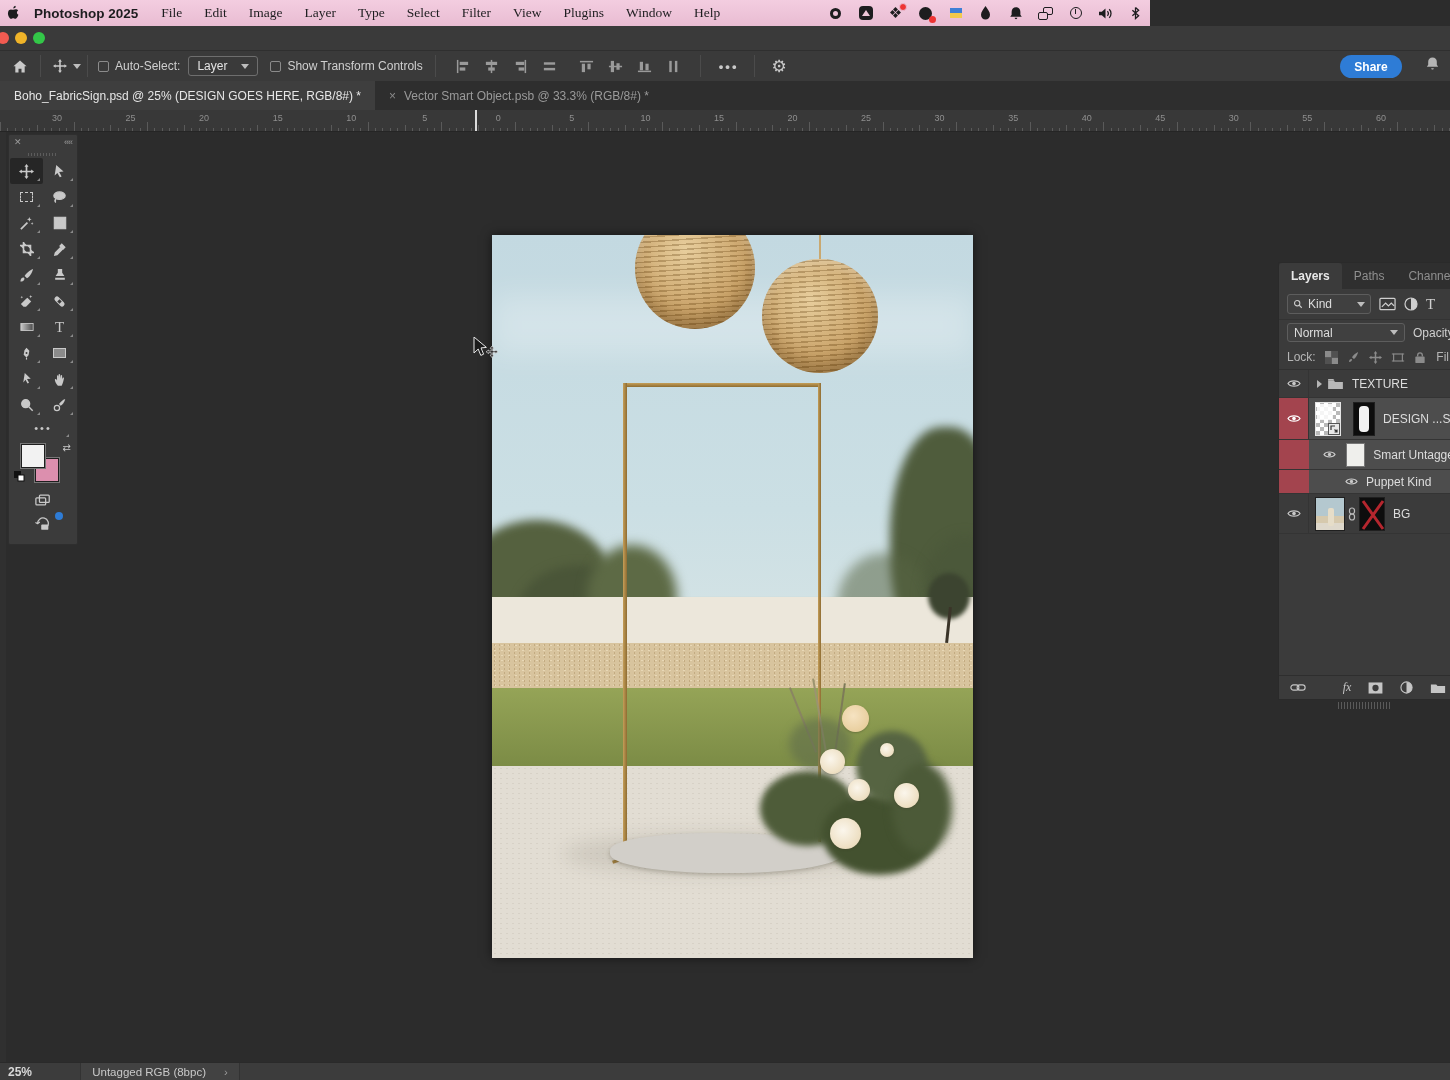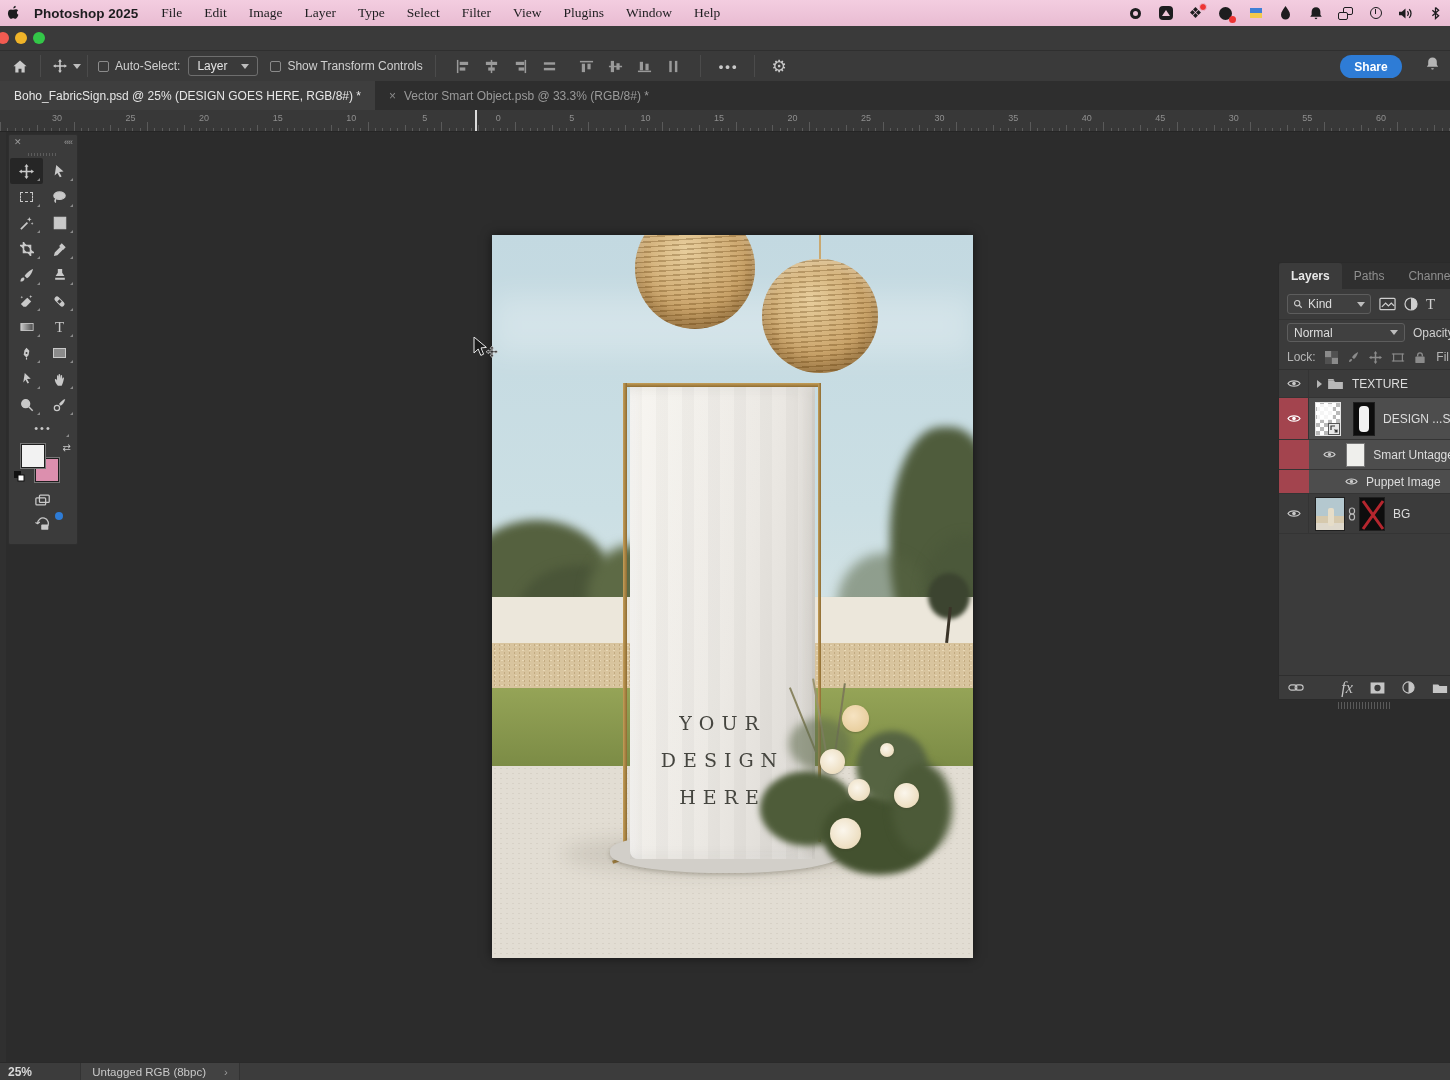--- a/index.html
+++ b/index.html
@@ -2,21 +2,21 @@
 <html><head>
 <meta charset="utf-8">
 <style>
   * { margin:0; padding:0; box-sizing:border-box; }
   html,body { width:1450px; height:1080px; overflow:hidden; background:#2c2c2c;
     font-family:"Liberation Sans", sans-serif; -webkit-font-smoothing:antialiased; }
   .abs { position:absolute; }
   svg { display:block; }
 
   
-  #menubar { position:absolute; left:0; top:0; width:1450px; height:26px;
+  #menubar { position:absolute; left:0; top:0; width:1150px; height:26px;
     background:linear-gradient(180deg,#f3cde0,#e9bcd2); display:flex; align-items:center;
     color:#1d1d1f; font-size:13.5px; }
   #menubar .left { display:flex; align-items:center; gap:0; }
   .apple { width:26px; display:flex; justify-content:center; }
   .appname { font-weight:bold; padding:0 12px 0 8px; }
   .menu-item { padding:0 11px;font-family:Liberation Serif, serif; }
   #menubar .right { position:absolute; right:6px; top:0; height:26px; display:flex; align-items:center; gap:13px; }
   .mb-ico { width:17px; height:17px; display:flex; align-items:center; justify-content:center; position:relative; }
   .badge { position:absolute; right:-3px; top:-2px; width:8px; height:8px; background:#e33; border-radius:50%; border:1px solid #e9bcd2; }
   .reddot { position:absolute; right:-2px; bottom:-1px; width:7px; height:7px; background:#e33; border-radius:50%; }
@@ -115,21 +115,21 @@
   #lp-list { border-top:1px solid #313131; }
   .lrow { display:flex; align-items:center; border-bottom:1px solid #343434; position:relative; }
   .eyecol { align-self:stretch; flex:0 0 30px; display:flex; align-items:center; justify-content:center; border-right:1px solid #343434; }
   .eyecol.red { background:#a3444e; }
   .lrow.selbg { background:#4d4d4d; }
   .lname { margin-left:8px; white-space:nowrap; overflow:hidden; color:#ddd; }
   .disc { width:0; height:0; border-top:4px solid transparent; border-bottom:4px solid transparent; border-left:5px solid #b5b5b5; margin:0 5px 0 8px; }
   .thumb { border:1px solid #1f1f1f; }
   #fx-bar { position:absolute; left:0; bottom:0; width:100%; height:24px; border-top:1px solid #2e2e2e;
     display:flex; align-items:center; justify-content:center; gap:17px; color:#c5c5c5; }
-  #fx-label { font-style:italic; font-size:16px; font-family:"Liberation Serif",serif;margin-left:20px; }
+  #fx-label { font-style:italic; font-size:12px; font-family:"Liberation Serif",serif;margin-left:20px; }
   #lp-scrollgrip { position:absolute; left:1338px; top:570px; width:52px; height:7px;
     background:repeating-linear-gradient(90deg,#5a5a5a 0 1px,transparent 1px 3px); }
 
   
   #statusbar { position:absolute; left:0; top:1062px; width:1450px; height:18px; background:#3c3c3c;
     display:flex; align-items:center; color:#d8d8d8; font-size:12px; border-top:1px solid #2a2a2a; }
   #zoom-pct { margin-left:8px; font-weight:bold; }
   #doc-info { margin-left:48px; width:160px; background:#424242; height:18px; display:flex; align-items:center;
     justify-content:center; gap:18px; color:#c9c9c9; font-size:11.5px; border-left:1px solid #333; border-right:1px solid #333; }
   #doc-info .arrow { color:#9a9a9a; }
@@ -709,28 +709,20 @@
 
     <div class="abs" style="left:0;top:531px;width:481px;height:192px;background-color:#e2ddd3;background-image:radial-gradient(#d7d1c6 1px,transparent 1px);background-size:6px 5px"></div>
     <div class="blob" style="left:70px;top:598px;width:310px;height:42px;background:rgba(90,85,70,.14);filter:blur(9px)"></div>
 
     <div class="abs" style="left:131px;top:148px;width:198px;height:3.5px;background:linear-gradient(180deg,#c59e58,#8e6c32)"></div>
     <div class="pole" style="left:131px;top:148px;height:477px"></div>
     <div class="pole" style="left:325.5px;top:148px;height:477px"></div>
     <div class="abs" style="left:120px;top:622px;width:24px;height:3px;background:#9c7a3c;transform:rotate(-18deg)"></div>
 
     <div class="abs" style="left:118px;top:598px;width:232px;height:40px;background:#d2cfc9;border-radius:45% 55% 50% 50%;box-shadow:0 2px 4px rgba(80,75,60,.3)"></div>
-    <div class="abs" style="left:138px;top:152px;width:185px;height:472px;border-radius:0 0 8px 8px;background:linear-gradient(100deg,#f8f6f1 0%,#ebe8e3 55%,#d9d6d1 100%);box-shadow:inset -8px 0 14px rgba(120,115,105,.18), inset 6px 0 10px rgba(255,255,255,.5)">
-      <div class="abs" style="inset:0;background:repeating-linear-gradient(90deg,rgba(0,0,0,.025) 0 12px,rgba(255,255,255,.04) 12px 26px)"></div>
-      <div id="design-text" style="top:318px">
-          <div>YOUR</div>
-          <div>DESIGN</div>
-          <div>HERE</div>
-        </div>
-    </div>
 
     <div class="abs" style="left:272px;top:478px;width:185px;height:175px">
       <div class="abs" style="left:38px;top:-28px;width:2px;height:70px;background:#8a8562;transform:rotate(-22deg)"></div>
       <div class="abs" style="left:55px;top:-35px;width:2px;height:80px;background:#9b9470;transform:rotate(-10deg)"></div>
       <div class="abs" style="left:75px;top:-30px;width:2px;height:70px;background:#7d7a58;transform:rotate(8deg)"></div>
       <div class="blob" style="left:-4px;top:58px;width:95px;height:75px;background:#4e5c39;filter:blur(3px)"></div>
       <div class="blob" style="left:58px;top:80px;width:115px;height:82px;background:#43512f;filter:blur(3px)"></div>
       <div class="blob" style="left:92px;top:18px;width:72px;height:72px;background:#566442;filter:blur(3px)"></div>
       <div class="blob" style="left:25px;top:5px;width:62px;height:52px;background:rgba(93,106,74,.55);filter:blur(4px)"></div>
       <div class="blob" style="left:128px;top:50px;width:60px;height:90px;background:#4c5a38;filter:blur(4px)"></div>
@@ -877,21 +869,21 @@
       </div>
 
       <div class="lrow selbg" style="height:24px">
         <span class="eyecol red" style="border-right:none"></span>
         <span style="margin-left:36px;display:flex">
             <svg width="13" height="9" viewBox="0 0 14 9">
               <path d="M1 4.5C3 1 11 1 13 4.5 11 8 3 8 1 4.5z" fill="none" stroke="#c9c9c9" stroke-width="1.2"></path>
               <circle cx="7" cy="4.5" r="1.8" fill="#c9c9c9"></circle>
             </svg>
           </span>
-        <span class="lname">Puppet Image</span>
+        <span class="lname">Puppet Kind</span>
       </div>
 
       <div class="lrow" style="height:40px">
         <span class="eyecol">
             <svg width="14" height="9" viewBox="0 0 14 9">
               <path d="M1 4.5C3 1 11 1 13 4.5 11 8 3 8 1 4.5z" fill="none" stroke="#c9c9c9" stroke-width="1.2"></path>
               <circle cx="7" cy="4.5" r="1.8" fill="#c9c9c9"></circle>
             </svg>
           </span>
         <span class="thumb" style="margin-left:6px;width:30px;height:34px;position:relative;background:linear-gradient(180deg,#b4c8cf 0 55%,#d6c9ad 55% 78%,#ded8cb 78%)">

